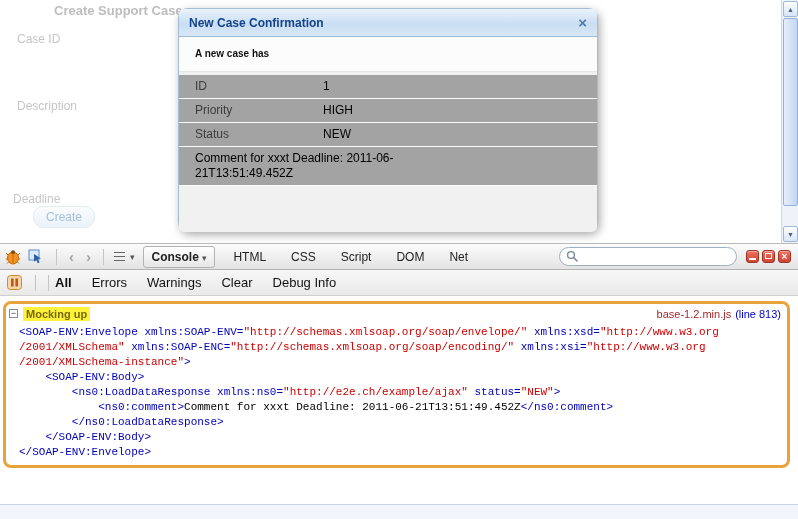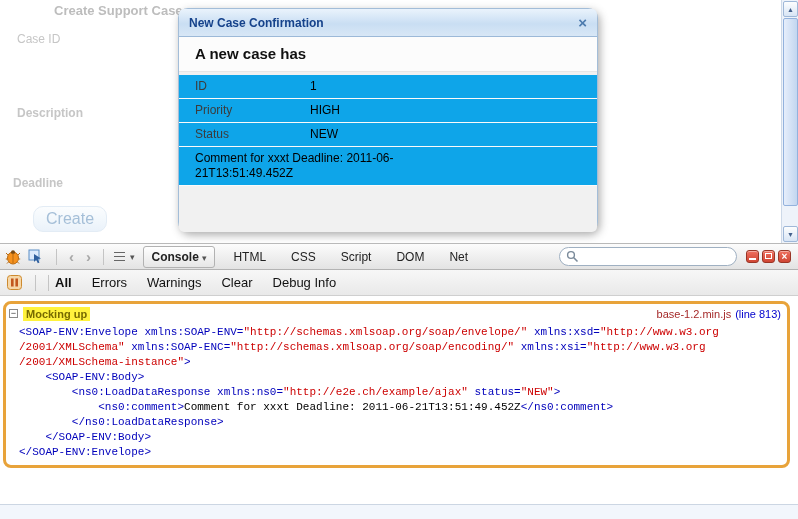--- a/index.html
+++ b/index.html
@@ -5,40 +5,40 @@
   * { margin:0; padding:0; box-sizing:border-box; }
   html,body { background:#fff; }
   body { font-family:"Liberation Sans","DejaVu Sans",sans-serif; }
   #screen { position:relative; width:798px; height:519px; background:#fff; overflow:hidden; }
 
   
   .top-section { position:absolute; left:0; top:0; width:798px; height:243px; background:#fff; }
   .bg-title { position:absolute; left:34px; top:3px; font-size:13px; font-weight:bold; color:#bdbdbd;margin-left:20px; }
   .bg-label { position:absolute; font-size:12px; color:#c6c6c6; }
   .bg-label.l0 { left:17px; top:32px; }
-  .bg-label.l1 { left:17px; top:106px;font-weight:bold; }
-  .bg-label.l2 { left:13px; top:176px;font-weight:bold; }
-  .bg-create { position:absolute; left:33px; top:206px; font-size:16px; color:#a5bfd8;
+  .bg-label.l1 { left:17px; top:99px; }
+  .bg-label.l2 { left:13px; top:192px; }
+  .bg-create { position:absolute; left:33px; top:206px; font-size:12px; color:#a5bfd8;
                background:linear-gradient(#fbfdfe,#eaf2fa); border:1px solid #e3ecf5;
                border-radius:10px; padding:3px 12px; cursor:pointer; }
 
   
   .dialog { position:absolute; left:178px; top:8px; width:420px; height:224px;
             border:1px solid #a3bdd8; border-radius:10px; background:#f1f1f1;
             box-shadow:2px 3px 9px rgba(70,70,70,.45); }
   .dialog-header { height:28px; display:flex; align-items:center; padding:0 10px;
                    background:linear-gradient(#eaf3fc,#c9def3 55%,#d8e7f6);
                    border-bottom:1px solid #9cb9d8; border-radius:5px 5px 0 0; }
   .dialog-title { font-size:12px; font-weight:bold; color:var(--dialog-header-text,#15428b); }
   .dialog-close { margin-left:auto; color:#4d7bae; font-weight:bold; font-size:15px; line-height:14px; cursor:pointer; }
   .dialog-body { height:195px; overflow:hidden; background:#f1f1f1; border-radius:0 0 5px 5px; }
   .dialog-message { background:#fcfcfc; border-bottom:1px solid #e6e6e6; padding:8px 16px 9px;
-                    font-size:15px; font-weight:bold; color:#111; line-height:17px; margin-bottom:3px; }
+                    font-size:10px; font-weight:bold; color:#111; line-height:17px; margin-bottom:3px; }
   .dlg-row { display:flex; padding:4px 16px; border-bottom:1px solid #fafafa;
-             font-size:12px; line-height:15px; background:#0ea5e9; }
+             font-size:12px; line-height:15px; background:#a3a3a3;justify-content:space-between; }
   .dlg-label { width:115px; flex:none; color:#3c3c3c; }
   .dlg-value { width:258px; color:#000; }
 
   
   .scrollbar { position:absolute; left:781px; top:0; width:17px; height:243px;
                background:#eef3fa; border-left:1px solid #cdd9e8; }
   .sb-btn { position:absolute; left:1px; width:15px; height:16px;
             background:linear-gradient(#fdfefe,#d8e5f5); border:1px solid #9fb8d8;
             border-radius:2px; color:#44608c; font-size:7px; text-align:center; line-height:15px; cursor:pointer; }
   .sb-up { top:1px; }

